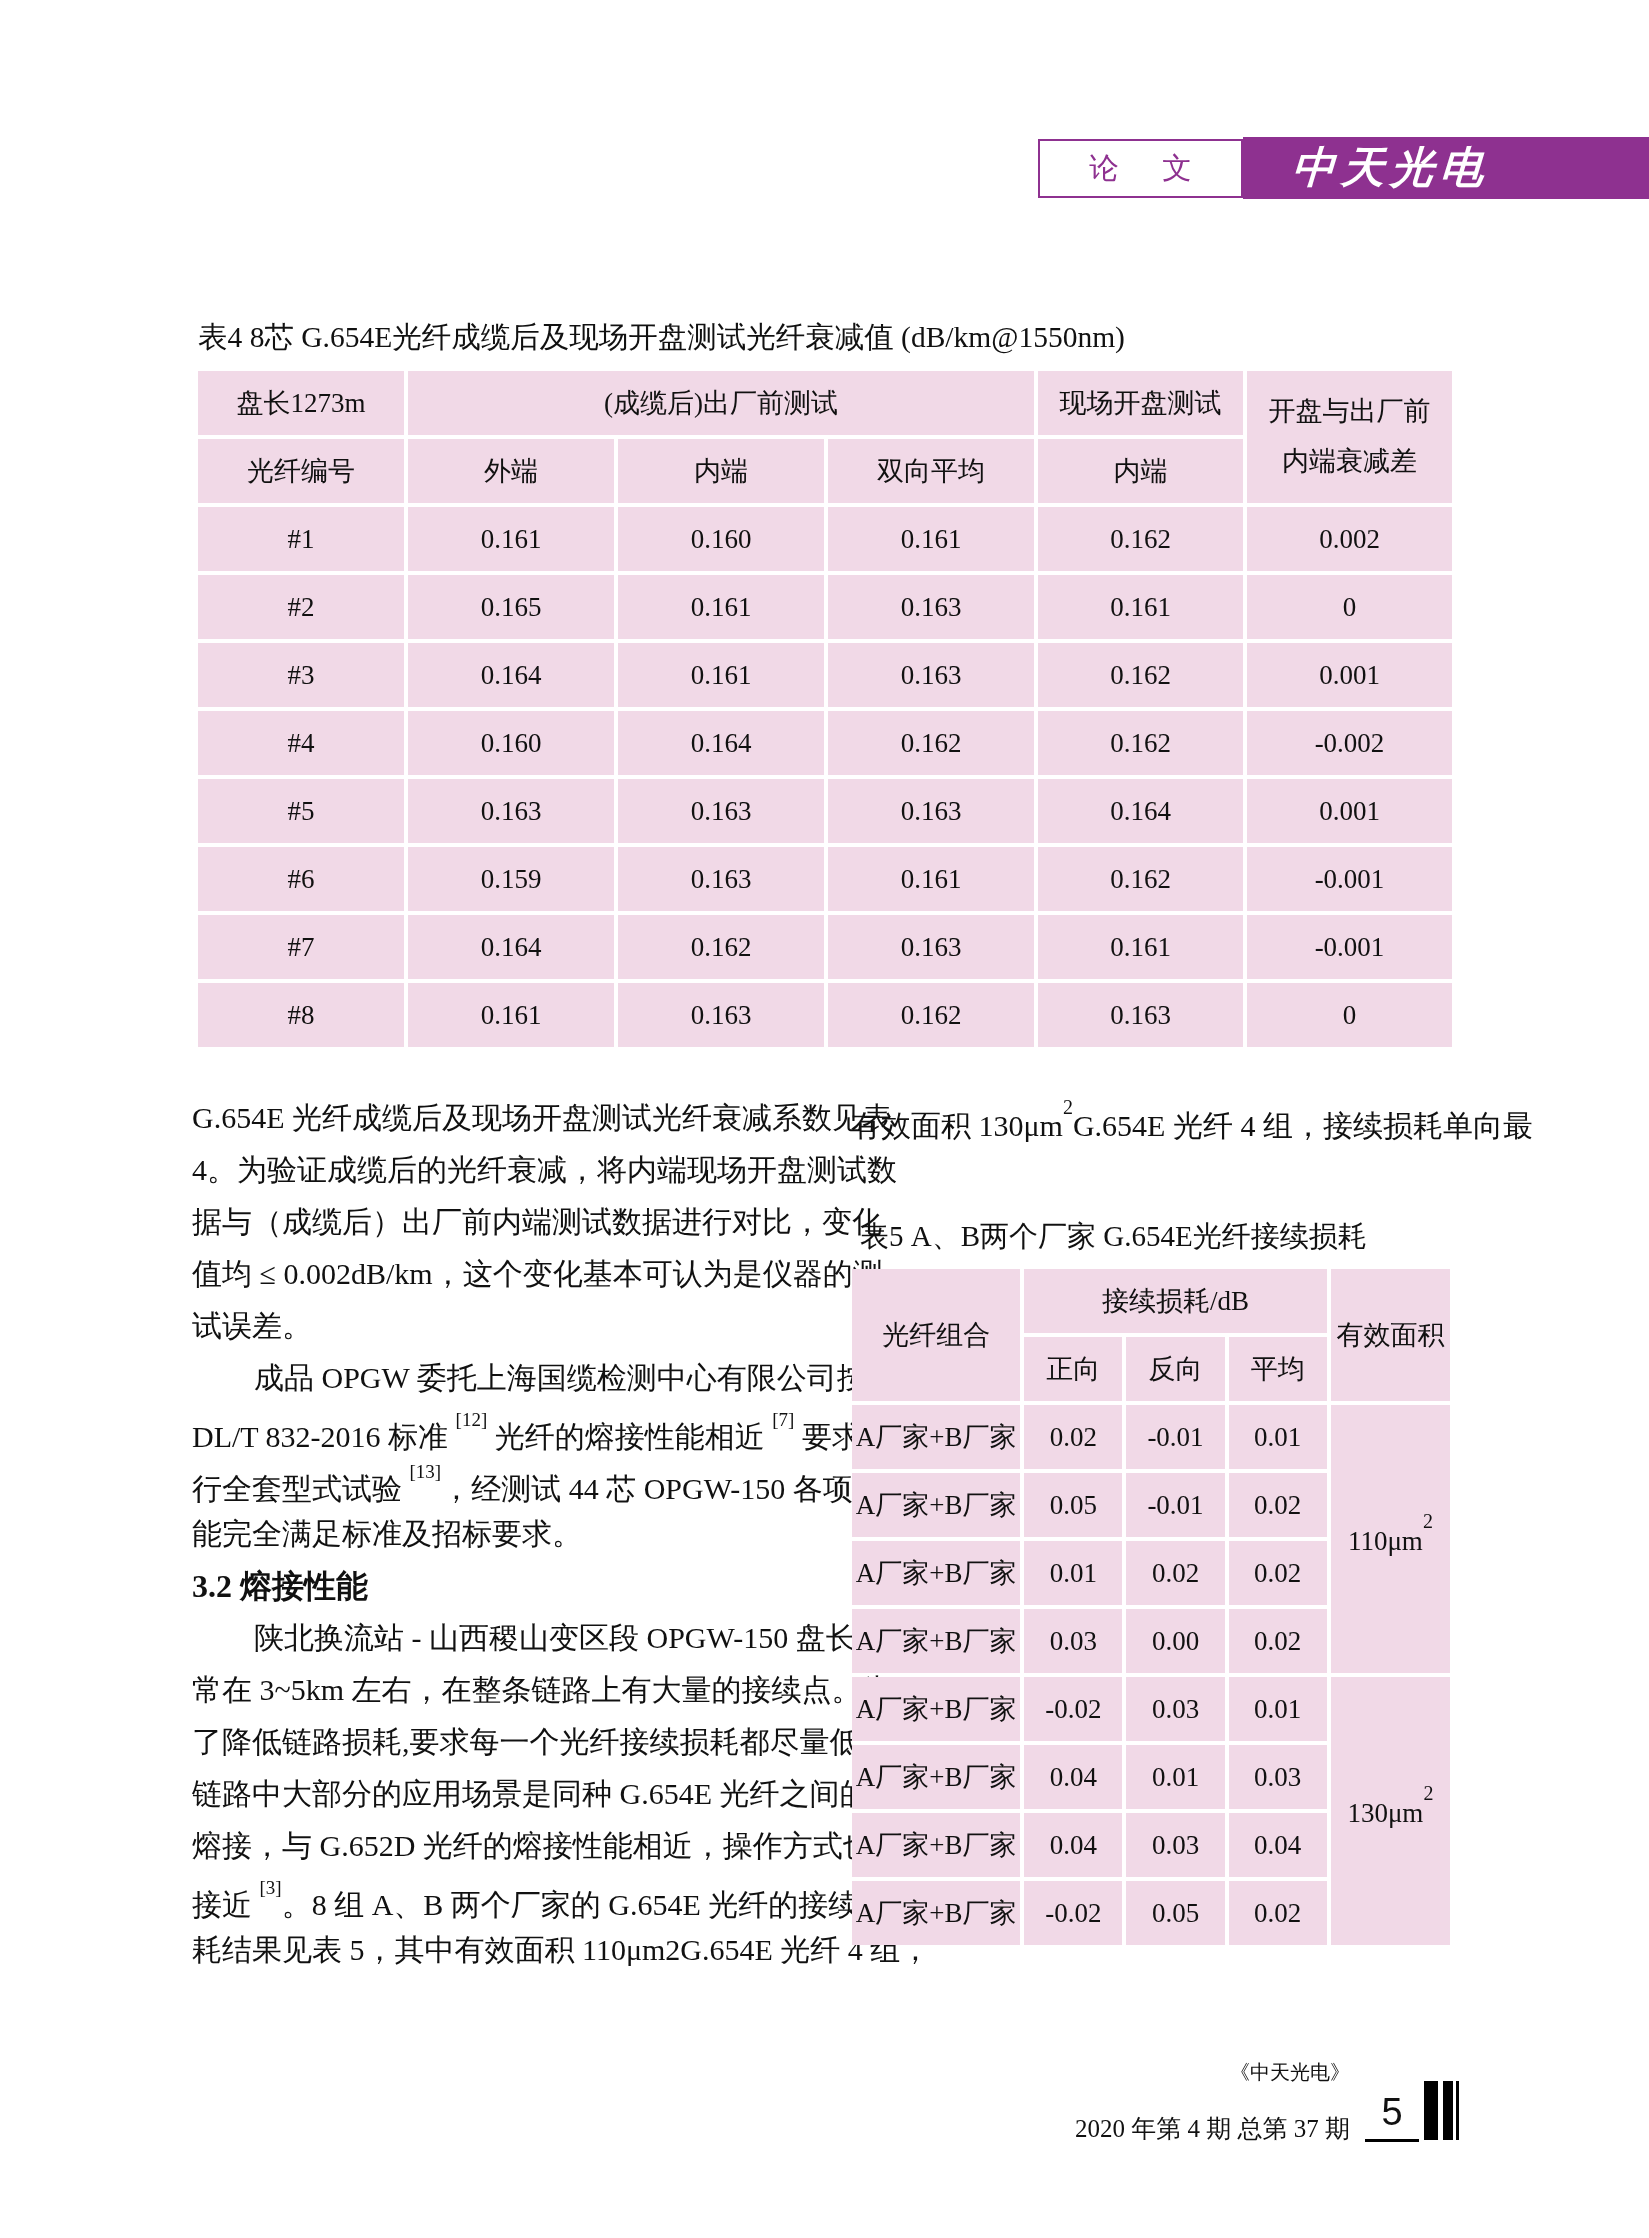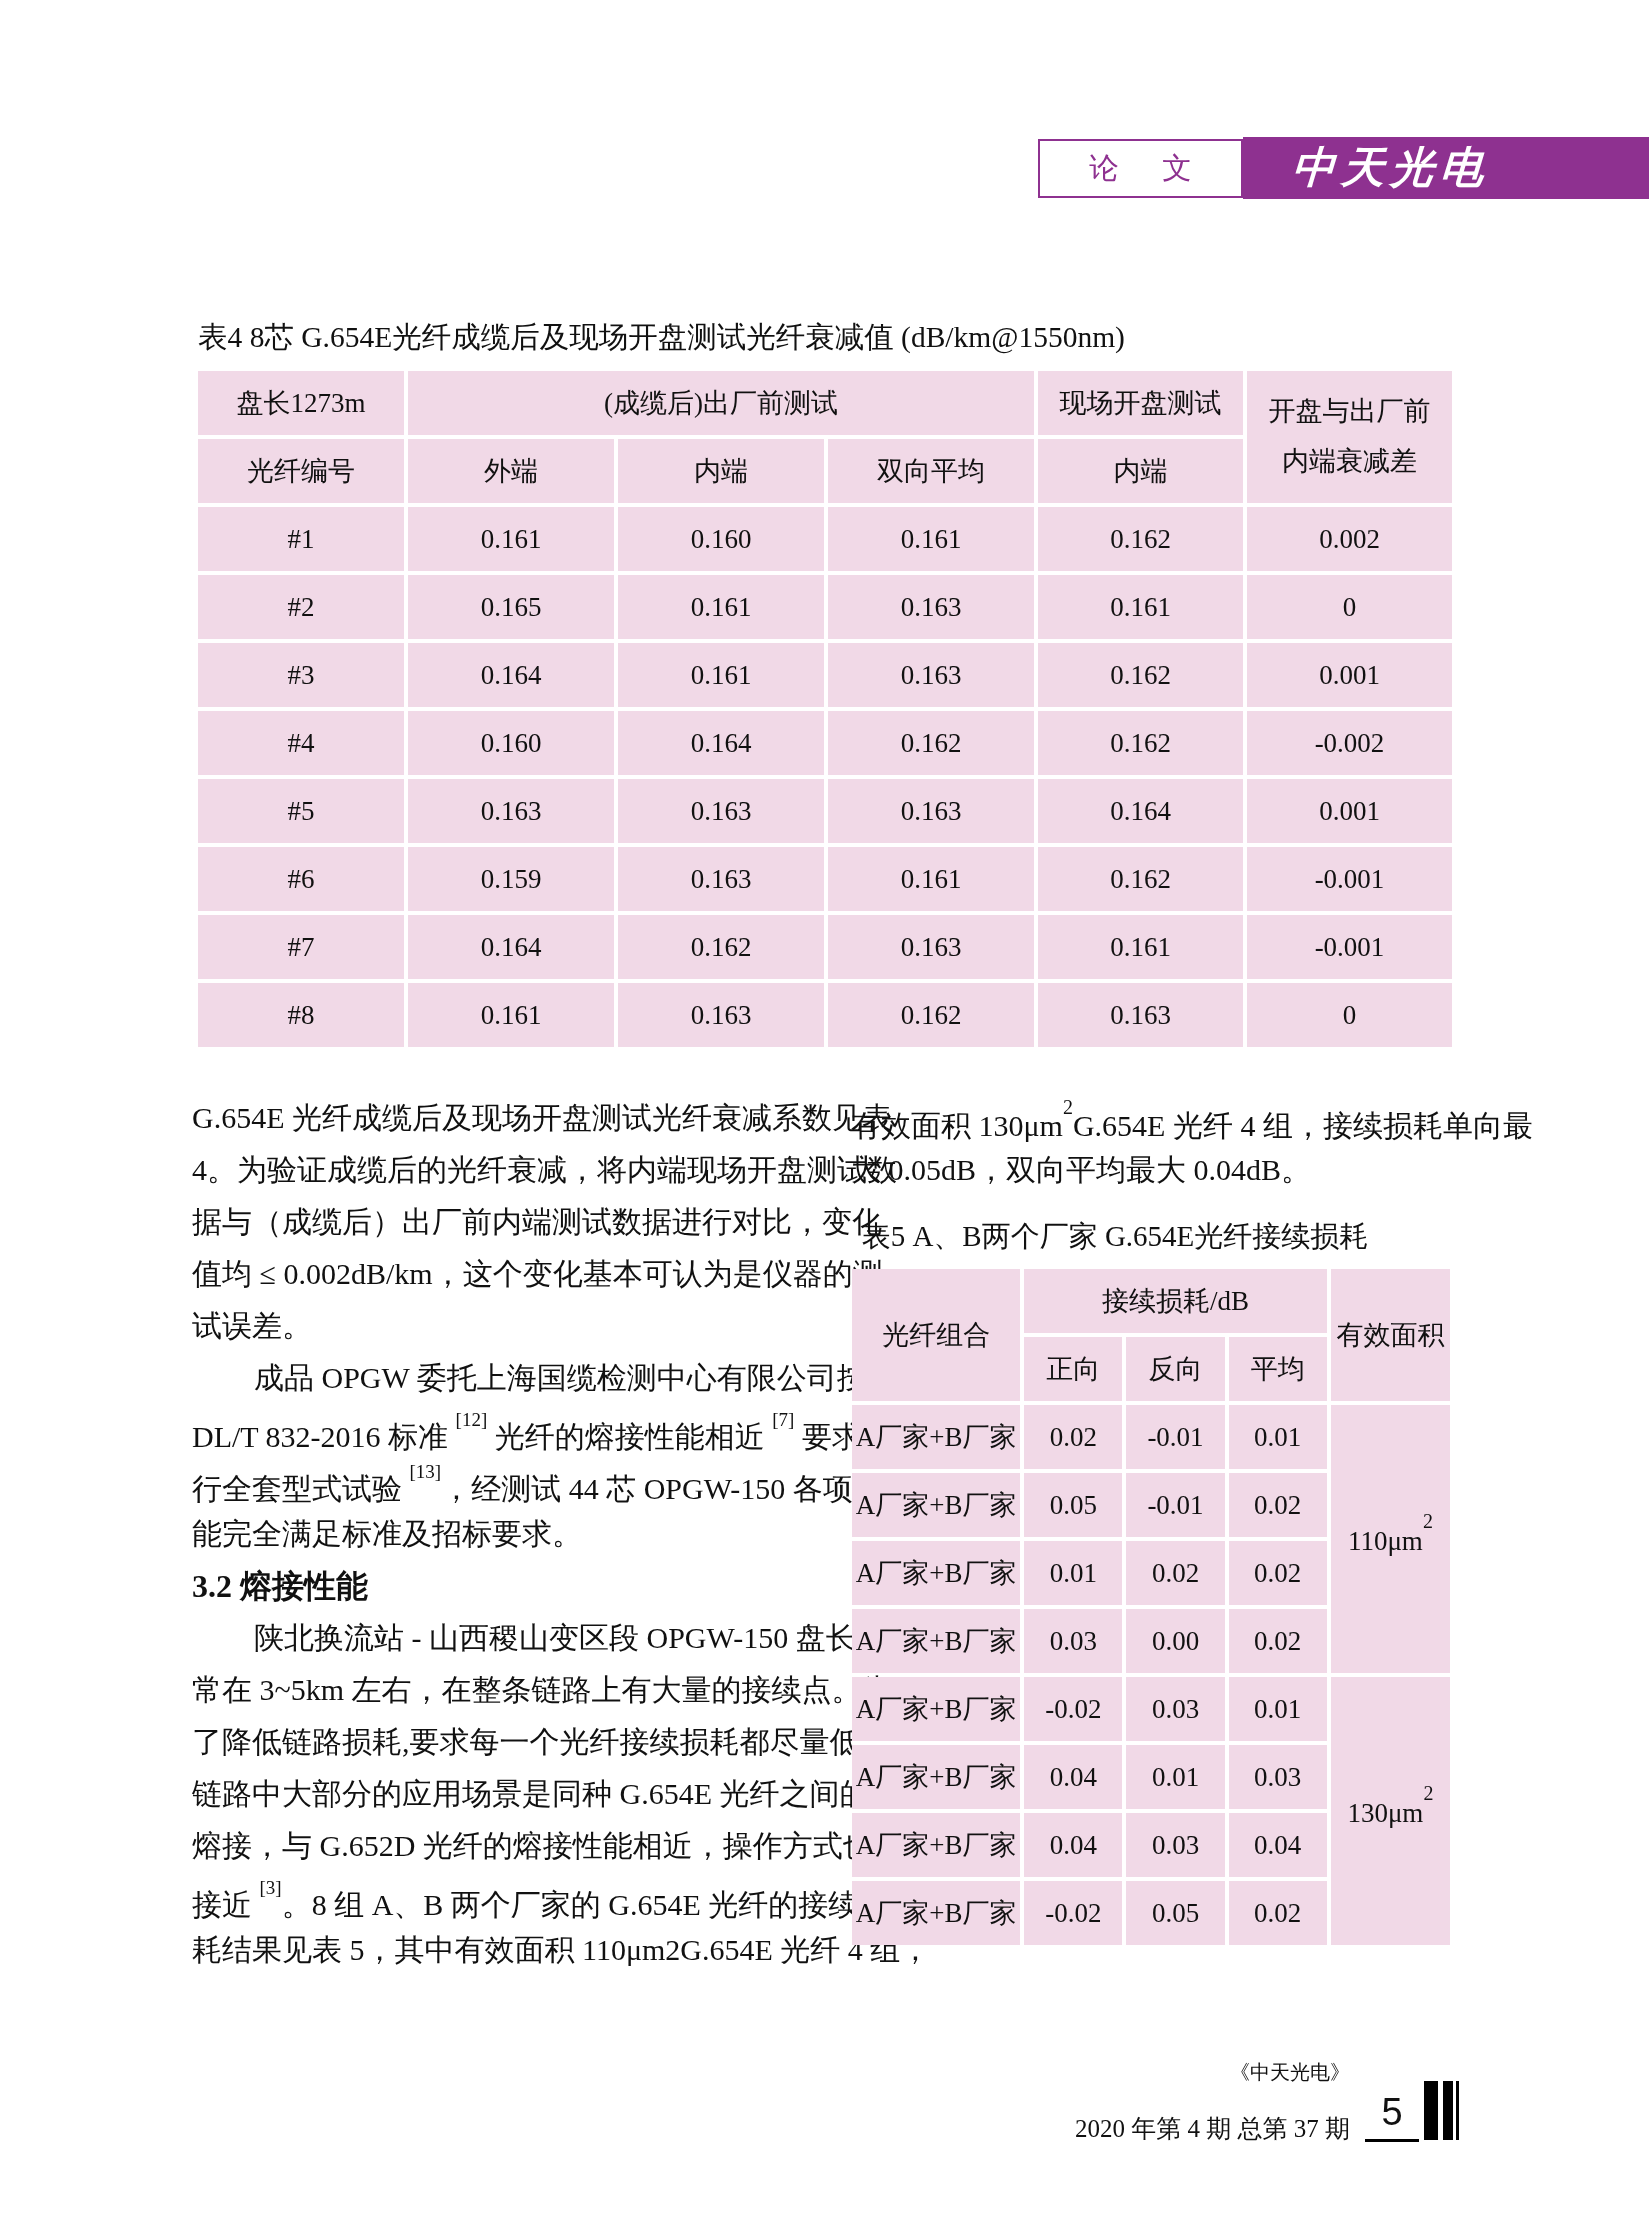--- a/index.html
+++ b/index.html
@@ -36,22 +36,22 @@
   .t4{position:absolute;left:194px;top:367px;width:1262px;}
   .t4 tr{height:64px;}
   .t5{position:absolute;left:848px;top:1265px;width:606px;}
   .t5 tr{height:64px;}
   .diff-cell div{line-height:1.85;}
   .t4-title{
     position:absolute;left:198px;top:318px;width:1254px;
     font-size:29.5px;
   }
   .t5-title{
-    position:absolute;left:816px;top:1217px;width:598px;
-    text-align:center;font-size:29px;
+    position:absolute;left:860px;top:1217px;width:598px;
+    font-size:29px;
   }
   sup.ref{font-size:19px;position:relative;top:-10.4px;}
   sup.unit{font-size:20px;position:relative;top:-11.2px;}
 
   
   .col{position:absolute;top:1092px;font-size:30px;line-height:52px;}
   .col-left{left:192px;width:611px;}
   .col-right{left:851px;width:608px;font-family:Liberation Serif, serif;}
   .tline{
     width:100%;text-align:justify;text-align-last:justify;
@@ -208,21 +208,20 @@
     <div class="tline">常在 3~5km 左右，在整条链路上有大量的接续点。为</div>
     <div class="tline">了降低链路损耗,要求每一个光纤接续损耗都尽量低。</div>
     <div class="tline">链路中大部分的应用场景是同种 G.654E 光纤之间的</div>
     <div class="tline">熔接，与 G.652D 光纤的熔接性能相近，操作方式也</div>
     <div class="tline"><span>接近 </span><sup class="ref">[3]</sup><span>。8 组 A、B 两个厂家的 G.654E 光纤的接续损</span></div>
     <div class="tline last">耗结果见表 5，其中有效面积 110μm2G.654E 光纤 4 组，</div>
   </div>
 
   <div class="col col-right">
     <div class="tline"><span>有效面积 130μm</span><sup class="unit">2</sup><span>G.654E 光纤 4 组，接续损耗单向最</span></div>
-    <div class="tline last">大 0.05dB，双向平均最大 0.04dB。</div>
   </div>
 
   <div class="t5-title">表5  A、B两个厂家 G.654E光纤接续损耗</div>
 
   <table class="tbl t5">
     <colgroup>
       <col style="width:168px">
         <col style="width:98px">
         <col style="width:98px">
       <col style="width:98px">

